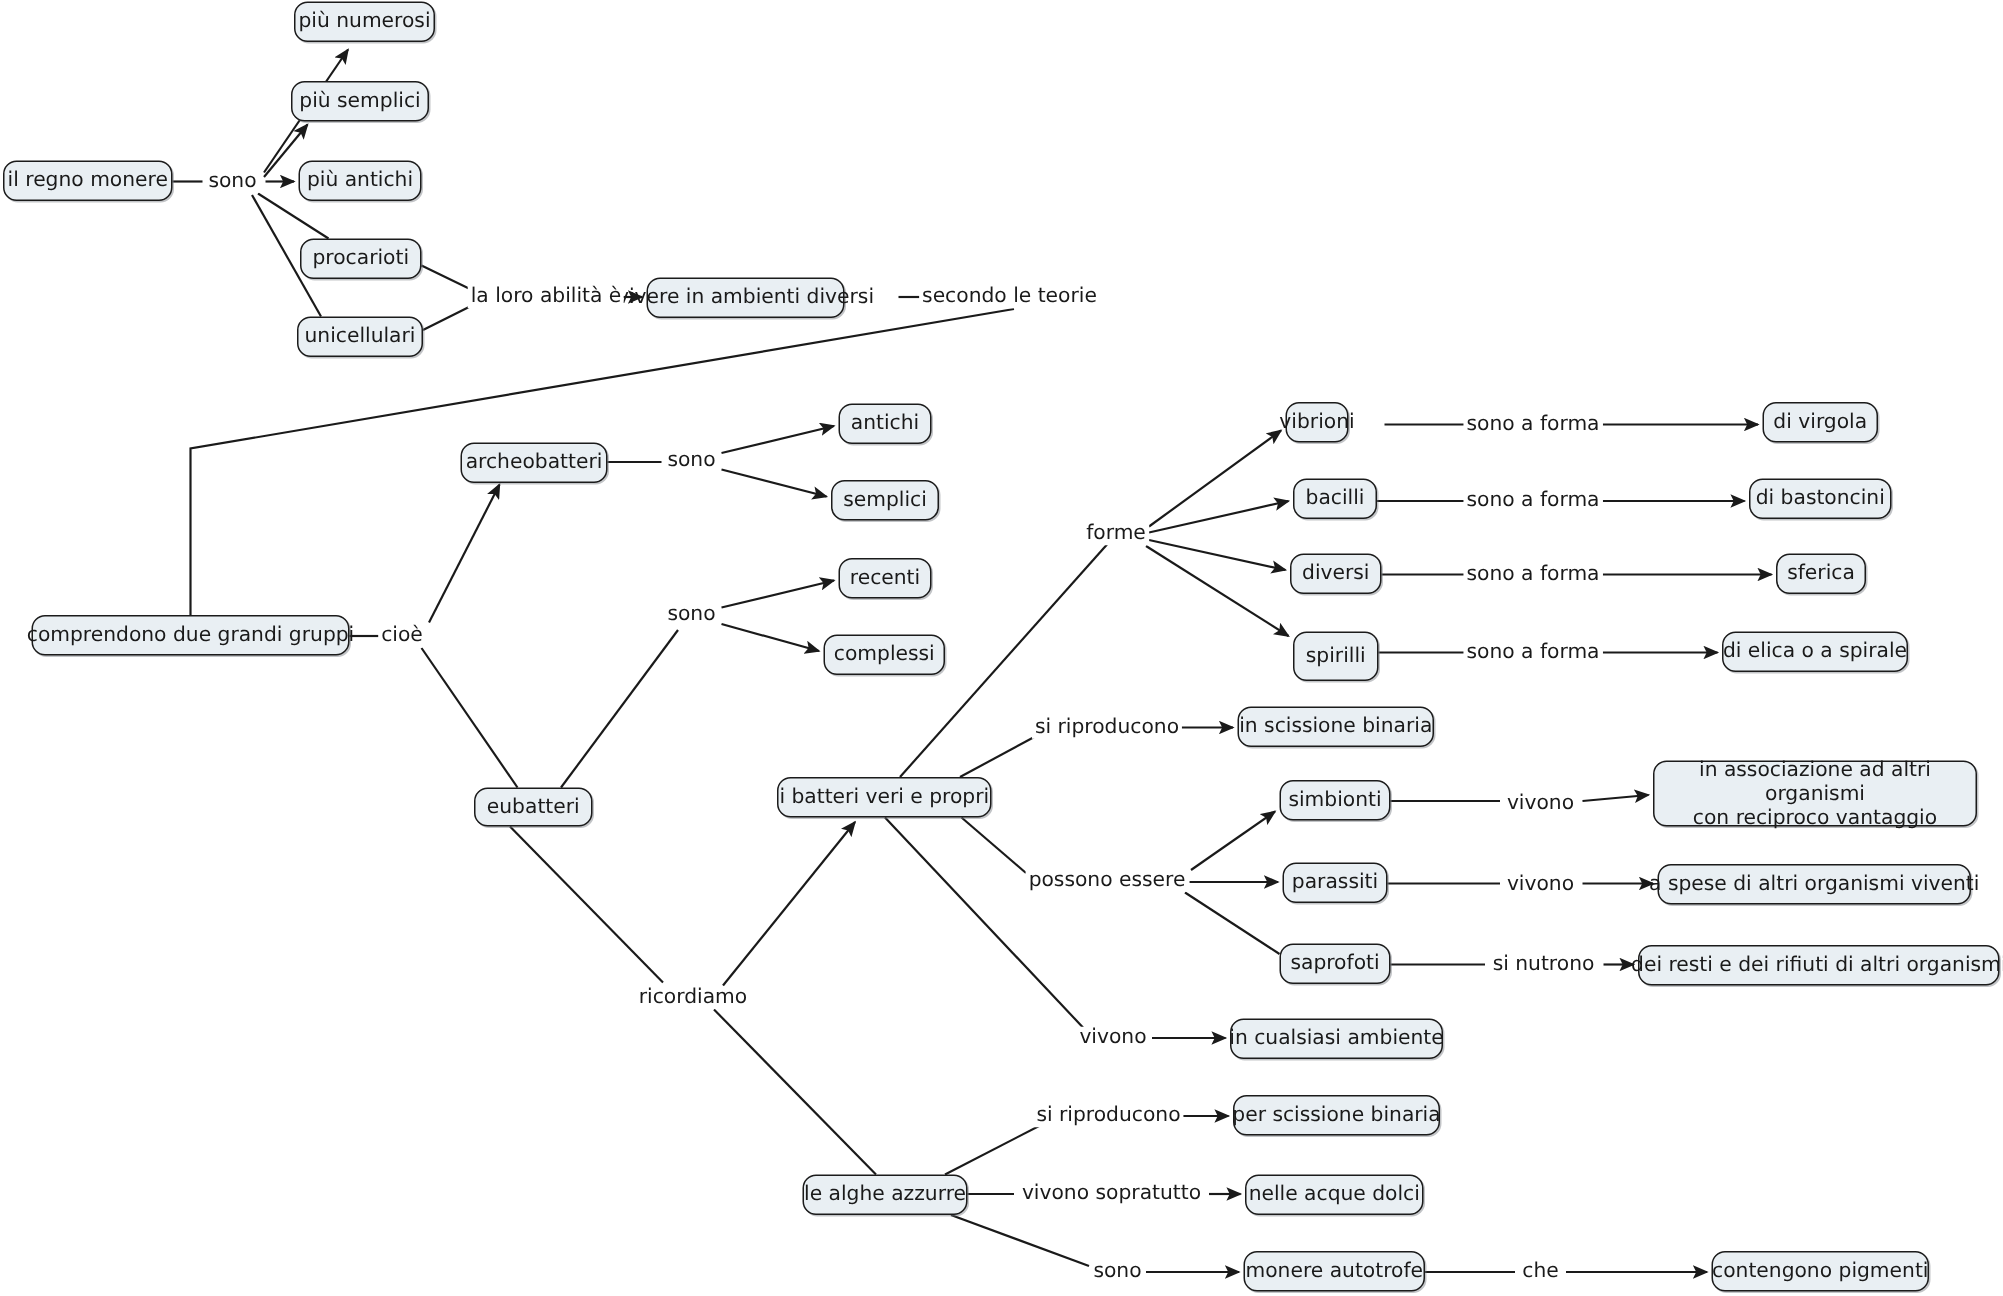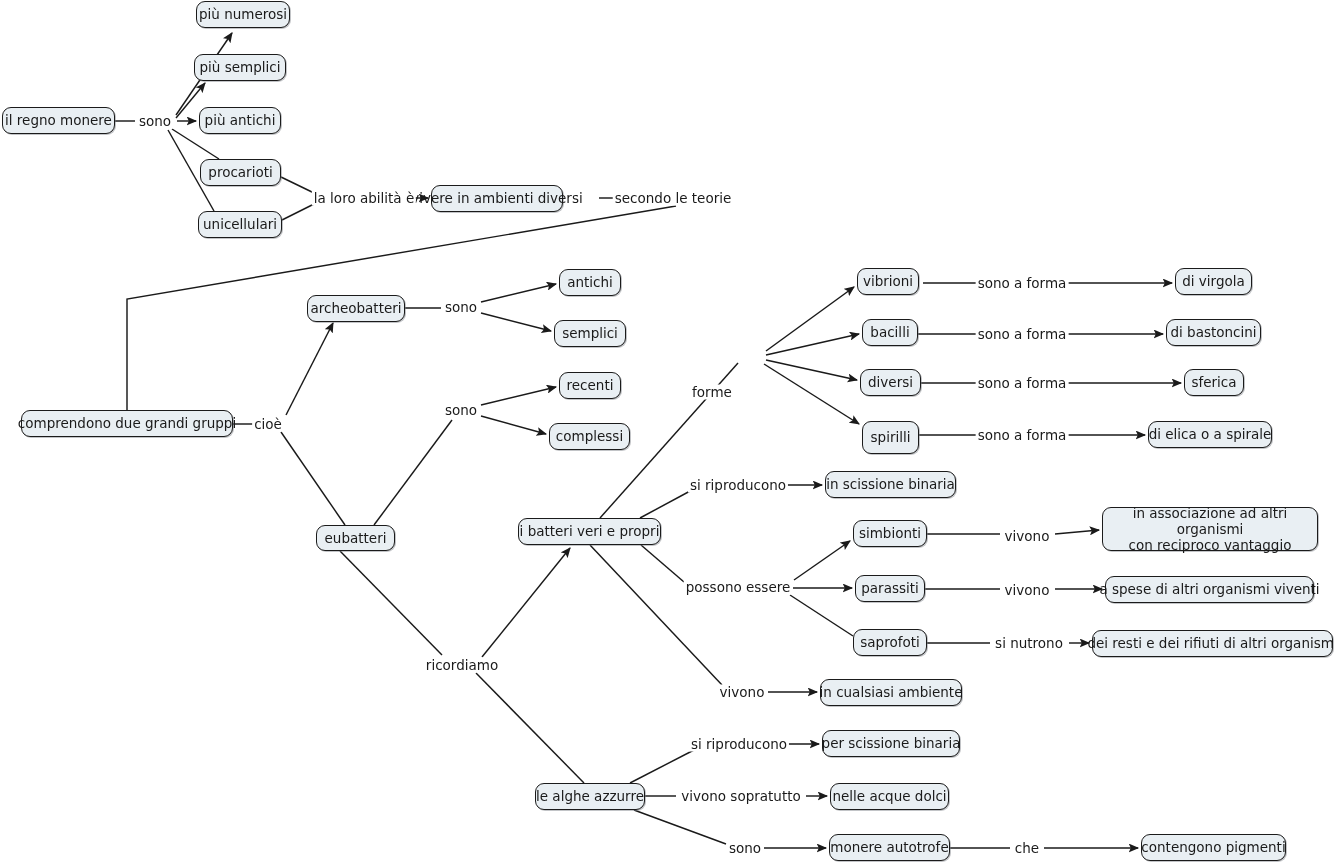--- a/index.html
+++ b/index.html
@@ -132,21 +132,21 @@
       <div class="node" style="left: 198px; top: 211px; width: 84px; height: 27px;">unicellulari</div>
       <div class="node" style="left: 431px; top: 185px; width: 132px; height: 27px;">vivere in ambienti diversi</div>
       <div class="node" style="left: 21px; top: 410px; width: 212px; height: 27px;">comprendono due grandi gruppi</div>
       <div class="node" style="left: 307px; top: 295px; width: 98px; height: 27px;">archeobatteri</div>
       <div class="node" style="left: 559px; top: 269px; width: 62px; height: 27px;">antichi</div>
       <div class="node" style="left: 554px; top: 320px; width: 72px; height: 27px;">semplici</div>
       <div class="node" style="left: 316px; top: 525px; width: 79px; height: 26px; text-align: right;">eubatteri</div>
       <div class="node" style="left: 559px; top: 372px; width: 62px; height: 27px;">recenti</div>
       <div class="node" style="left: 549px; top: 423px; width: 81px; height: 27px;">complessi</div>
       <div class="node" style="left: 518px; top: 518px; width: 143px; height: 27px;">i batteri veri e propri</div>
-      <div class="node" style="left: 857px; top: 268px; width: 62px; height: 27px;">vibrioni</div>
+      <div class="node" style="left: 857px; top: 268px; width: 42px; height: 27px;">vibrioni</div>
       <div class="node" style="left: 862px; top: 319px; width: 56px; height: 27px;">bacilli</div>
       <div class="node" style="left: 860px; top: 369px; width: 61px; height: 27px;">diversi</div>
       <div class="node" style="left: 862px; top: 421px; width: 57px; height: 33px;">spirilli</div>
       <div class="node" style="left: 1175px; top: 268px; width: 77px; height: 27px;">di virgola</div>
       <div class="node" style="left: 1166px; top: 319px; width: 95px; height: 27px;">di bastoncini</div>
       <div class="node" style="left: 1184px; top: 369px; width: 60px; height: 27px;">sferica</div>
       <div class="node" style="left: 1148px; top: 421px; width: 124px; height: 27px;">di elica o a spirale</div>
       <div class="node" style="left: 825px; top: 471px; width: 131px; height: 27px;">in scissione binaria</div>
       <div class="node" style="left: 853px; top: 520px; width: 74px; height: 27px;">simbionti</div>
       <div class="node" style="left: 855px; top: 575px; width: 70px; height: 27px;">parassiti</div>
@@ -162,21 +162,21 @@
       <div class="node" style="left: 829px; top: 834px; width: 121px; height: 27px;">monere autotrofe</div>
       <div class="node" style="left: 1141px; top: 834px; width: 145px; height: 27px;">contengono pigmenti</div>
     </div>
   <div id="label-layer">
       <div class="linklabel" style="left: 155px; top: 121px;">sono</div>
       <div class="linklabel" style="left: 364px; top: 198px;">la loro abilità è</div>
       <div class="linklabel" style="left: 673px; top: 198px;">secondo le teorie</div>
       <div class="linklabel" style="left: 268px; top: 424px;">cioè</div>
       <div class="linklabel" style="left: 461px; top: 307px;">sono</div>
       <div class="linklabel" style="left: 461px; top: 410px;">sono</div>
-      <div class="linklabel" style="left: 712px; top: 356px; margin-top: 36px;">forme</div>
+      <div class="linklabel" style="left: 744px; top: 356px;">forme</div>
       <div class="linklabel" style="left: 1022px; top: 283px;">sono a forma</div>
       <div class="linklabel" style="left: 1022px; top: 334px;">sono a forma</div>
       <div class="linklabel" style="left: 1022px; top: 383px;">sono a forma</div>
       <div class="linklabel" style="left: 1022px; top: 435px;">sono a forma</div>
       <div class="linklabel" style="left: 738px; top: 485px;">si riproducono</div>
       <div class="linklabel" style="left: 738px; top: 587px;">possono essere</div>
       <div class="linklabel" style="left: 1027px; top: 536px;">vivono</div>
       <div class="linklabel" style="left: 1027px; top: 590px;">vivono</div>
       <div class="linklabel" style="left: 1029px; top: 643px;">si nutrono</div>
       <div class="linklabel" style="left: 742px; top: 692px;">vivono</div>

